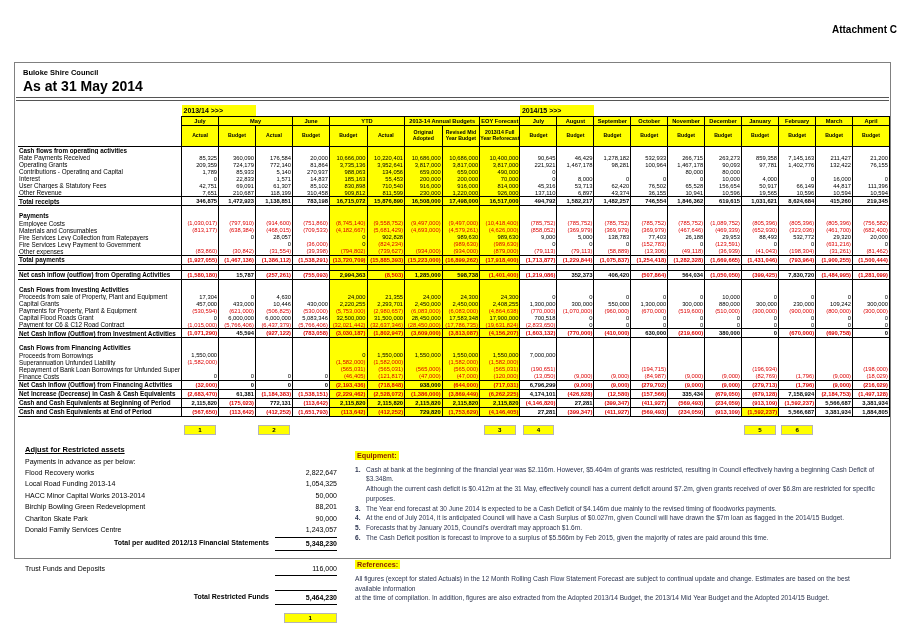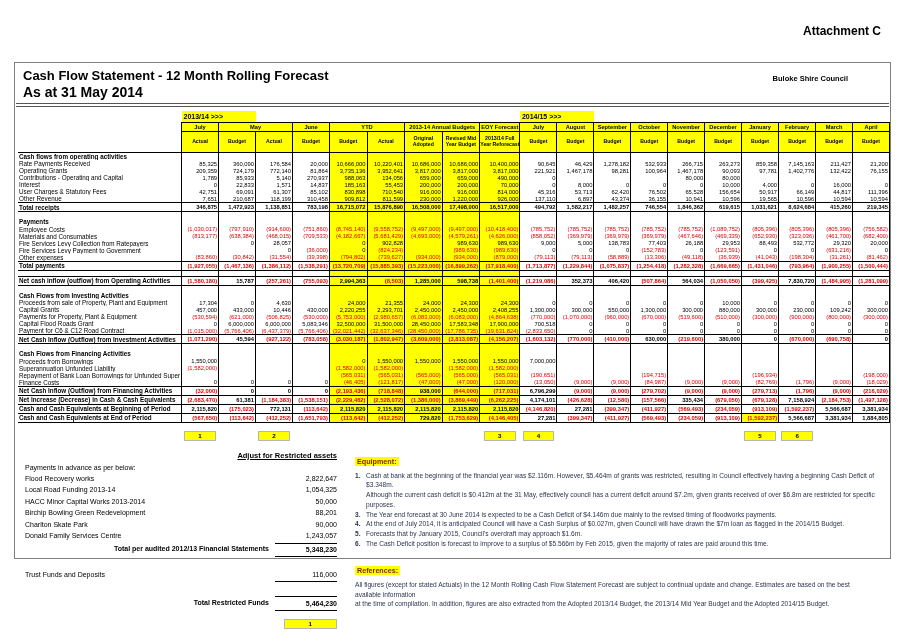--- a/index.html
+++ b/index.html
@@ -1,17 +1,17 @@
 <!DOCTYPE html>
 <html><head>
 <meta charset="utf-8">
 <style>
   html,body{margin:0;padding:0;}
   body{width:907px;height:641px;background:#ffffff;font-family:"Liberation Sans",sans-serif;position:relative;color:#000;}
-  .attachment{position:absolute;top:24px;right:26px;font-weight:bold;font-size:12px;}
+  .attachment{position:absolute;top:24px;right:10px;font-weight:bold;font-size:10px;}
   .doc{position:absolute;left:14px;top:62px;width:877px;height:497px;border:1px solid #808080;background:#fff;box-sizing:border-box;}
   .title-row{display:flex;justify-content:space-between;align-items:flex-end;padding:5px 10px 0 8px;}
   .title{font-size:13px;font-weight:bold;}
   .council{font-size:7.5px;font-weight:bold;margin-right:32px;}
   .asat{font-size:14px;font-weight:bold;padding:1px 8px 3px 8px;}
   .dblrule{border-top:1px solid #555;border-bottom:1px solid #555;height:2px;margin:0 1px;}
 
   table{border-collapse:collapse;table-layout:fixed;margin:4px 0 0 3px;}
   td{padding:0 1px;overflow:hidden;white-space:nowrap;vertical-align:middle;box-sizing:border-box;}
   .lab{font-size:6.3px;text-align:left;border-right:1px solid #000;}
@@ -34,21 +34,21 @@
   tr.section td.lab{font-weight:bold;}
   tr.blank{height:6px;}
   tr.total{height:9px;}
   tr.total td{font-weight:bold;border-top:1px solid #000;border-bottom:1px solid #000;}
   tr.markers td{border:none;height:11px;text-align:center;padding-top:1px;}
   tr.markers td.lab{border:none;}
   .marker{display:inline-block;background:#FFFF00;border:1px solid #b5b5b5;font-size:6.2px;font-weight:bold;padding:0 13px;line-height:8px;}
 
   .bottom{display:flex;padding:8px 8px 0 10px;}
   .restricted{width:312px;flex:none;}
-  .r-title{font-size:7.5px;font-weight:bold;text-decoration:underline;line-height:12px;text-align:right;}
+  .r-title{font-size:7.5px;font-weight:bold;text-decoration:underline;line-height:12px;}
   .r-sub{font-size:7px;line-height:11px;}
   .r-item{display:flex;justify-content:space-between;font-size:7px;line-height:11.6px;}
   .r-val{min-width:62px;text-align:right;}
   .r-subtotal{display:flex;justify-content:space-between;font-size:7px;font-weight:bold;line-height:12px;margin-top:1px;}
   .r-subtotal .r-lbl{flex:1;text-align:right;padding-right:6px;}
   .r-subtotal .r-val{border-top:1px solid #000;border-bottom:1px solid #000;}
   .r-trust{display:flex;justify-content:space-between;font-size:7px;line-height:12px;margin-top:12px;}
   .r-trust .r-val{border-bottom:1px solid #000;}
   .r-grand{display:flex;justify-content:space-between;font-size:7px;font-weight:bold;line-height:13px;margin-top:14px;}
   .r-grand .r-lbl{flex:1;text-align:right;padding-right:6px;}
@@ -64,21 +64,20 @@
   .ref-text{flex:1;}
   .ass-lines{margin-top:3px;font-size:6.6px;line-height:9.8px;}
 </style>
 </head>
 <body>
 
 <div class="attachment">Attachment C</div>
 
 <div class="doc">
   <div class="title-row">
-    <span class="title">Cash Flow Statement - 12 Month Rolling Forecast</span>
     <span class="council">Buloke Shire Council</span>
   </div>
   <div class="asat">As at 31 May 2014</div>
   <div class="dblrule"></div>
 
   <div id="table-host">
       <table>
         <colgroup>
           <col style="width: 140px;">
           <col style="width: 38px;">

